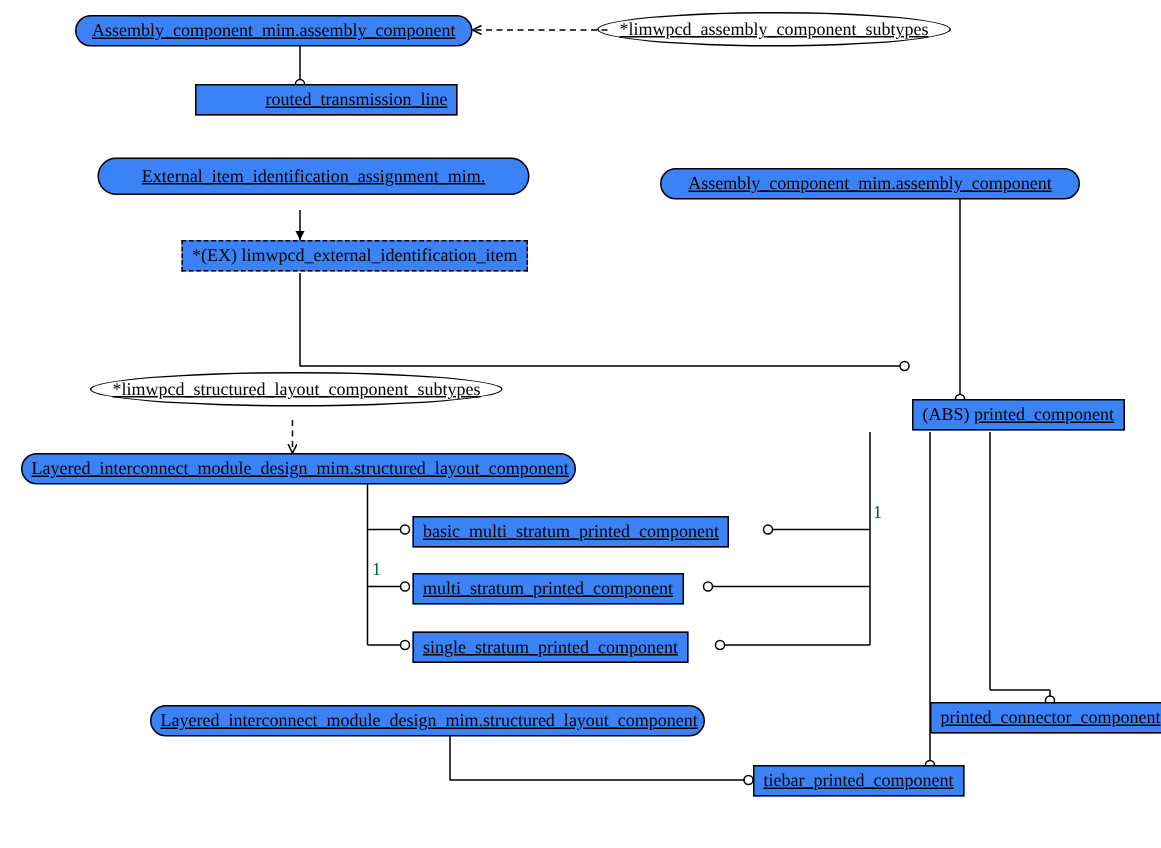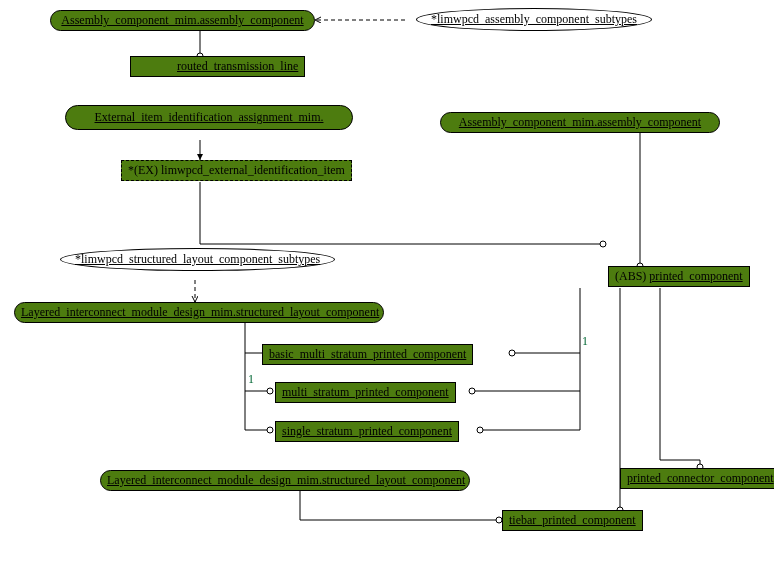--- a/index.html
+++ b/index.html
@@ -1,18 +1,18 @@
 <!DOCTYPE html>
 <html><head>
 <meta charset="utf-8">
 <style>
   * { margin: 0; padding: 0; box-sizing: border-box; }
   body { background: #fff; font-family: "Times New Roman", serif; font-size: 12px; width: 774px; height: 565px; position: relative; }
   svg { position: absolute; top: 0; left: 0; }
-  .node { position: absolute; background: #4d7c0f; border: 1px solid #000; padding: 2px 6px; white-space: nowrap; }
+  .node { position: absolute; background: #3b82f6; border: 1px solid #000; padding: 2px 6px; white-space: nowrap; }
   .rounded { border-radius: 14px; text-align: center; }
   .dashed { border: 1px dashed #000; margin-left: 41px; }
   .ellipse { border: 1px solid #000; border-radius: 50%; padding: 3px 14px; text-align: center; }
   .lbl { position: absolute; font-size: 12px; }
   a.link { text-decoration: underline; color: #000; }
 </style>
 </head>
 <body>
 
 <svg width="774" height="565">
@@ -61,21 +61,21 @@
   <line x1="660" y1="288" x2="660" y2="460" stroke="#000" stroke-width="1"></line>
   <line x1="660" y1="460" x2="700" y2="460" stroke="#000" stroke-width="1"></line>
   <line x1="700" y1="460" x2="700" y2="467" stroke="#000" stroke-width="1" marker-end="url(#circ)"></line>
 
   <path d="M 300,490 L 300,520 L 499,520" fill="none" stroke="#000" stroke-width="1" marker-end="url(#circ)"></path>
 </svg>
 
 <div class="node rounded" style="left:50px; top:10px; width:265px;">
   <a class="link">Assembly_component_mim.assembly_component</a>
 </div>
-<div class="ellipse" style="position:absolute; left:416px; top:8px;">
+<div class="ellipse" style="position:absolute; left:398px; top:8px;">
   <a class="link">*limwpcd_assembly_component_subtypes</a>
 </div>
 
 <div class="node" style="left:130px; top:56px;padding-left:46px;">
   <a class="link">routed_transmission_line</a>
 </div>
 
 <div class="node rounded" style="left:65px; top:105px; width:288px; padding:4px 6px;">
   <a class="link">External_item_identification_assignment_mim.</a><br>
 </div>
@@ -92,21 +92,21 @@
 </div>
 <div class="node" style="left:608px; top:266px;">(ABS) <a class="link" style="text-decoration:underline;color:#000">printed_component</a></div>
 
 <div class="node rounded" style="left:14px; top:302px; width:370px;">
   <a class="link">Layered_interconnect_module_design_mim.structured_layout_component</a>
 </div>
 
 <div class="lbl" style="left:582px; top:334px; color:#063;">1</div>
 <div class="lbl" style="left:248px; top:372px; color:#063;">1</div>
 
-<div class="node" style="left:262px; top:344px;">
+<div class="node" style="left:275px; top:344px;">
   <a class="link">basic_multi_stratum_printed_component</a>
 </div>
 <div class="node" style="left:275px; top:382px;">
   <a class="link">multi_stratum_printed_component</a>
 </div>
 <div class="node" style="left:275px; top:421px;">
   <a class="link">single_stratum_printed_component</a>
 </div>
 
 <div class="node rounded" style="left:100px; top:470px; width:370px;">

